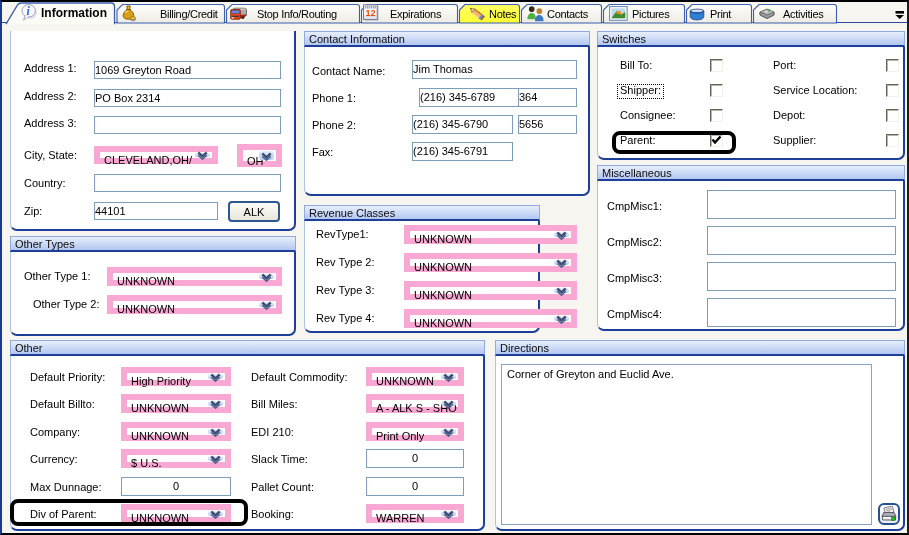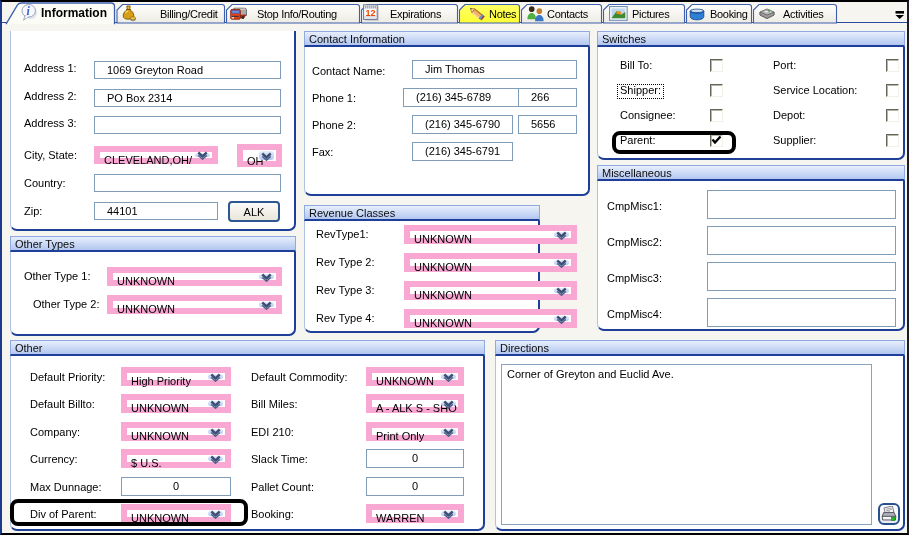--- a/index.html
+++ b/index.html
@@ -14,21 +14,21 @@
 
 .grp { position:absolute; background:#fff;
   border-left:1px solid #b0c1e8; border-right:2px solid #1d3f97;
   border-bottom:2px solid #1d3f97; border-radius:0 0 7px 7px; }
 .gh { position:absolute; left:-1px; right:-2px; top:0; height:16px;
   background:linear-gradient(#e7effc,#b2c6f0);
   border:1px solid #90a9e0; border-bottom:2px solid #1d3f97;
   padding:1px 0 0 4px; font-size:11px; color:#0c0c0c; }
 .lbl { position:absolute; white-space:nowrap; font-size:11px; }
 .txt { position:absolute; background:#fff; border:1px solid #7f9db9;
-  font-size:11px; padding:2px 0 0 12px; white-space:nowrap; height:19px; }
+  font-size:11px; padding:2px 0 0 0; white-space:nowrap; height:19px; }
 .h18 { height:18px; }
 .ctr { text-align:center; padding-left:0; padding-right:0; }
 
 .cmb { position:absolute; background:#fff; border:6px solid #f9a8d4;
   font-size:11px; height:19px; }
 .cmb .v { position:absolute; left:4px; top:2px; white-space:nowrap; }
 .arr { position:absolute; top:1px; bottom:1px; right:2px; width:15px;
   background:linear-gradient(#e6eefd,#b4c8f2);
   border-radius:3px; }
 .arr svg { position:absolute; left:2px; top:50%; margin-top:-4px; }
@@ -157,21 +157,21 @@
   <circle cx="10" cy="3.6" r="1" fill="#3fae3f"></circle>
  </g>
 </svg>
 <div class="tabtxt" style="left:41px;top:7px;font-weight:bold;font-size:12px;letter-spacing:0">Information</div>
 <div class="tabtxt" style="left:160px;top:8px">Billing/Credit</div>
 <div class="tabtxt" style="left:257px;top:8px">Stop Info/Routing</div>
 <div class="tabtxt" style="left:390px;top:8px">Expirations</div>
 <div class="tabtxt" style="left:489px;top:8px">Notes</div>
 <div class="tabtxt" style="left:547px;top:8px">Contacts</div>
 <div class="tabtxt" style="left:632px;top:8px">Pictures</div>
-<div class="tabtxt" style="left:710px;top:8px">Booking</div>
+<div class="tabtxt" style="left:710px;top:8px">Print</div>
 <div class="tabtxt" style="left:783px;top:8px">Activities</div>
 </div>
 
 <div class="grp" style="left:10px;top:31px;width:286px;height:200px">
  <div class="lbl" style="left:13px;top:31px">Address 1:</div>
  <div class="lbl" style="left:13px;top:59px">Address 2:</div>
  <div class="lbl" style="left:13px;top:86px">Address 3:</div>
  <div class="lbl" style="left:13px;top:118px">City, State:</div>
  <div class="lbl" style="left:13px;top:146px">Country:</div>
  <div class="lbl" style="left:13px;top:174px">Zip:</div>
@@ -225,22 +225,22 @@
     </div>
 </div>
 
 <div class="grp" style="left:304px;top:31px;width:286px;height:165px">
  <div class="gh">Contact Information</div>
  <div class="lbl" style="left:7px;top:34px">Contact Name:</div>
  <div class="lbl" style="left:7px;top:61px">Phone 1:</div>
  <div class="lbl" style="left:7px;top:88px">Phone 2:</div>
  <div class="lbl" style="left:7px;top:115px">Fax:</div>
  <div class="txt" style="left:107px;top:29px;width:165px">Jim Thomas</div>
- <div class="txt" style="left:98px;top:57px;width:118px">(216) 345-6789</div>
- <div class="txt" style="left:213px;top:57px;width:59px">266</div>
+ <div class="txt" style="left:114px;top:57px;width:118px">(216) 345-6789</div>
+ <div class="txt" style="left:213px;top:57px;width:59px">364</div>
  <div class="txt" style="left:107px;top:84px;width:101px">(216) 345-6790</div>
  <div class="txt" style="left:213px;top:84px;width:59px">5656</div>
  <div class="txt" style="left:107px;top:111px;width:101px">(216) 345-6791</div>
 </div>
 
 <div class="grp" style="left:304px;top:205px;width:236px;height:128px">
  <div class="gh">Revenue Classes</div>
  <div class="lbl" style="left:11px;top:23px">RevType1:</div>
  <div class="lbl" style="left:11px;top:51px">Rev Type 2:</div>
  <div class="lbl" style="left:11px;top:79px">Rev Type 3:</div>

